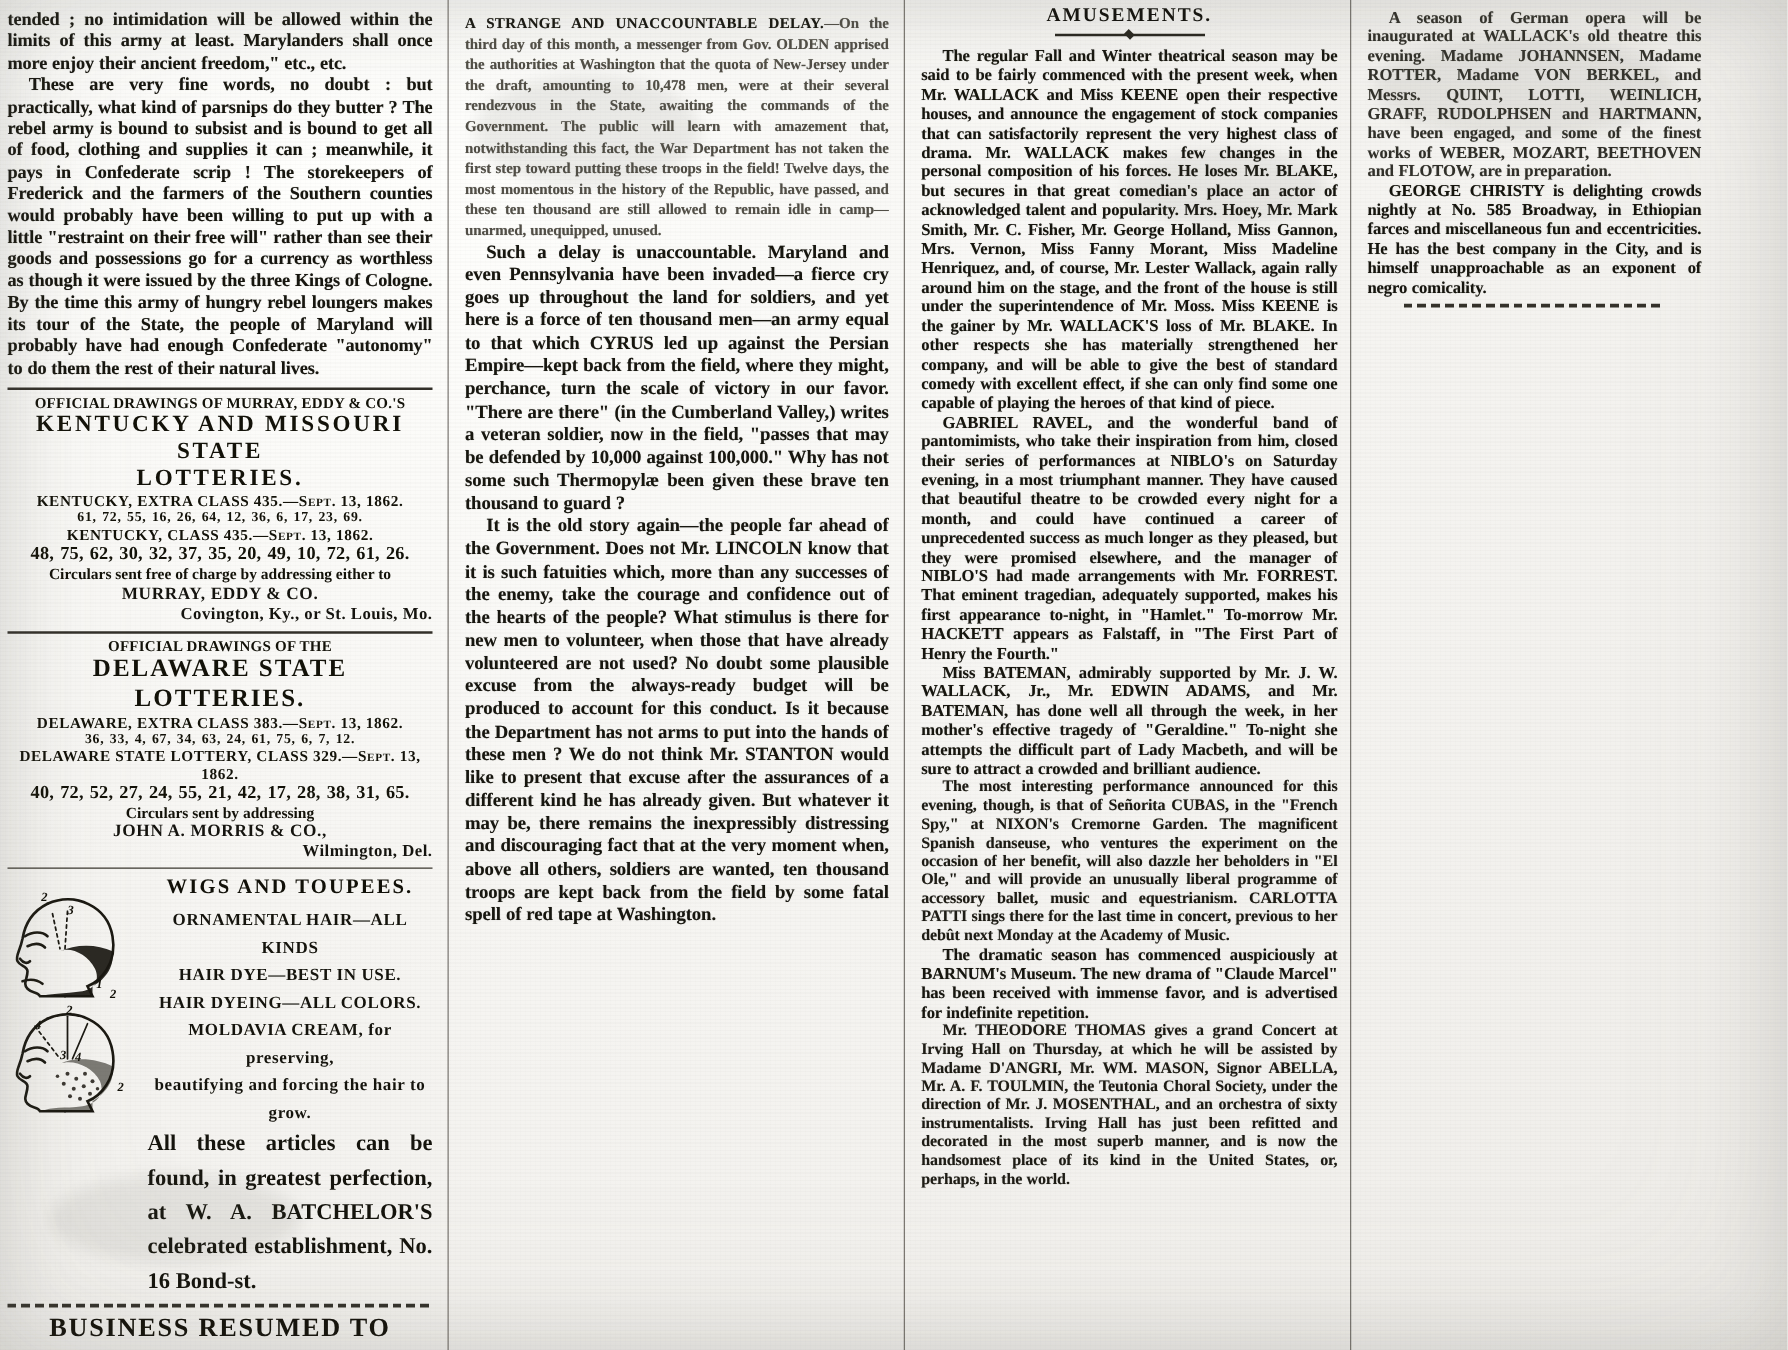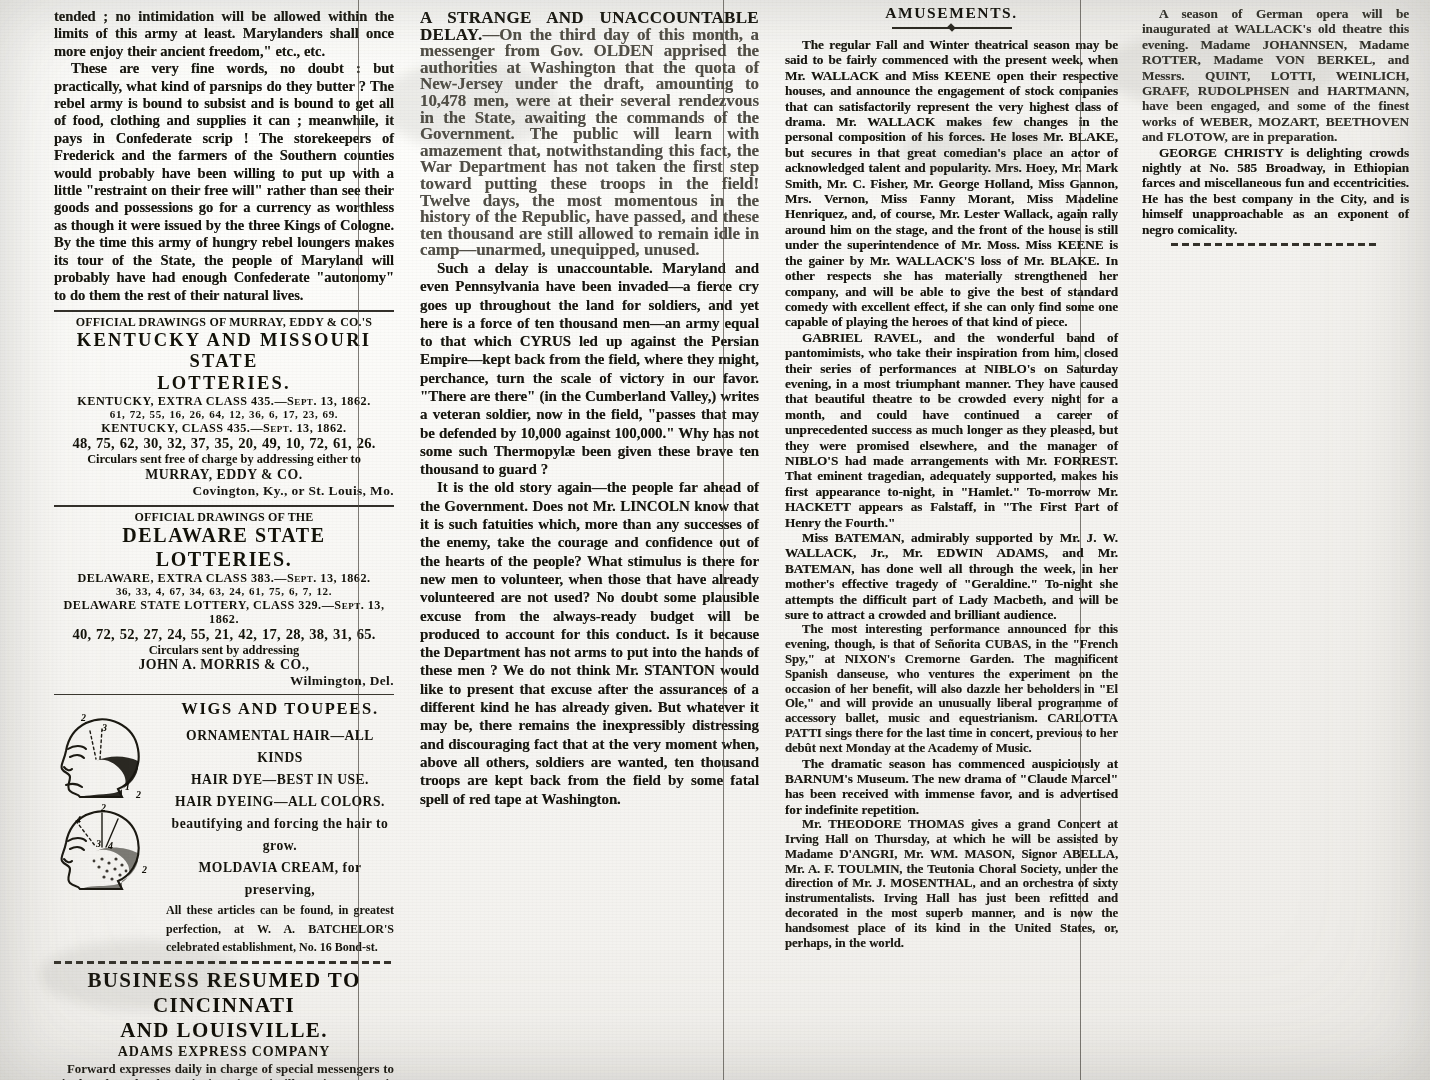--- a/index.html
+++ b/index.html
@@ -22,21 +22,21 @@
     background-image:
       repeating-linear-gradient(0deg, rgba(120,118,112,.035) 0 1px, rgba(255,255,255,0) 1px 3px),
       repeating-linear-gradient(90deg, rgba(120,118,112,.022) 0 1px, rgba(255,255,255,0) 1px 4px);
     mix-blend-mode:multiply;opacity:.8;
   }
   #vignette{
     position:absolute;inset:0;pointer-events:none;
     box-shadow:inset 0 0 60px rgba(90,88,82,.18), inset 0 0 150px rgba(120,118,110,.10);
   }
   
-  .page{position:absolute;inset:0;display:flex;padding-left:48px;}
+  .page{position:absolute;inset:0;display:flex;}
   .col{
     position:relative;
     box-sizing:border-box;
     color:#15140f;
     -webkit-font-smoothing:none;
   }
   .col1{width:358px;padding:8px 12px 0 6px;}
   .col2{width:365px;padding:10px 12px 0 14px;}
   .col3{width:357px;padding:4px 10px 0 14px;}
   .col4{width:291px;padding:6px 10px 0 14px;}
@@ -60,21 +60,21 @@
     word-spacing:.4px;
     font-weight:700;
     color:#17160f;
     text-shadow:0 0 .6px rgba(25,24,18,.45);
   }
   p.body.noind{text-indent:0;}
   .col3 p.body,.col4 p.body{
     font-size:13.3px;line-height:15.4px;font-weight:600;
   }
   .col2 p.body{font-size:15px;line-height:18.3px;}
-  .col2 p.lead{font-size:17px;line-height:16.6px;font-weight:700;}
+  .col2 p.lead{font-size:12px;line-height:16.6px;font-weight:700;}
   .col3 p.small{font-size:12.8px;line-height:14.8px;font-weight:600;color:#1e1c15;}
   .sc{
     font-variant:small-caps;
     font-weight:700;
     letter-spacing:.3px;
   }
   .faded{color:#3b382f;opacity:.88;}
 
   
   h2.amuse{
@@ -124,21 +124,21 @@
   .wigs-text{margin-left:112px;}
   .wigs-text .w-title{
     text-align:center;font-size:16.5px;font-weight:700;letter-spacing:1.7px;color:#111008;
     margin-bottom:6px;
   }
   .wigs-text .w-line{
     text-align:center;font-size:13.6px;font-weight:700;letter-spacing:.5px;line-height:1.62;
     color:#15140d;
   }
   .wigs-text .w-run{
-    font-size:12px;font-weight:700;line-height:1.52;text-align:justify;color:#15140d;
+    font-size:18px;font-weight:700;line-height:1.52;text-align:justify;color:#15140d;
   }
   
   .express .e-h1{
     text-align:center;font-size:21px;font-weight:700;letter-spacing:1.4px;line-height:1.18;color:#110f08;
   }
   .express .e-h2{
     text-align:center;font-size:14px;font-weight:700;letter-spacing:.9px;margin-top:2px;color:#14120a;
   }
   .express p{
     margin:2px 0 0 0;font-size:12.9px;line-height:14.6px;text-align:justify;font-weight:700;
@@ -253,22 +253,22 @@
               <text x="86" y="72">2</text>
             </g>
           </g>
         </svg>
       </div>
       <div class="wigs-text">
         <div class="w-title">WIGS AND TOUPEES.</div>
         <div class="w-line">ORNAMENTAL HAIR—ALL KINDS</div>
         <div class="w-line">HAIR DYE—BEST IN USE.</div>
         <div class="w-line">HAIR DYEING—ALL COLORS.</div>
+        <div class="w-line">MOLDAVIA CREAM, for preserving,</div>
         <div class="w-line">beautifying and forcing the hair to grow.</div>
-        <div class="w-line">MOLDAVIA CREAM, for preserving,</div>
         <div class="w-run">All these articles can be found, in greatest perfection, at W. A. BATCHELOR'S celebrated establishment, No. 16 Bond-st.</div>
       </div>
     </div>
 
     <div class="hr-dash"></div>
 
     <div class="express">
       <div class="e-h1">BUSINESS RESUMED TO CINCINNATI</div>
       <div class="e-h1">AND LOUISVILLE.</div>
       <div class="e-h2">ADAMS EXPRESS COMPANY</div>

